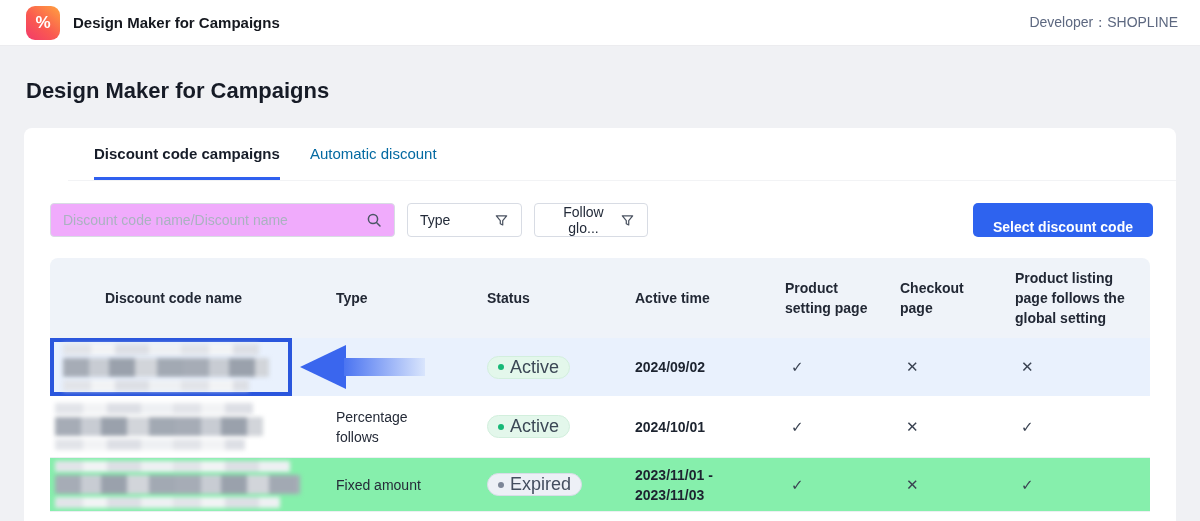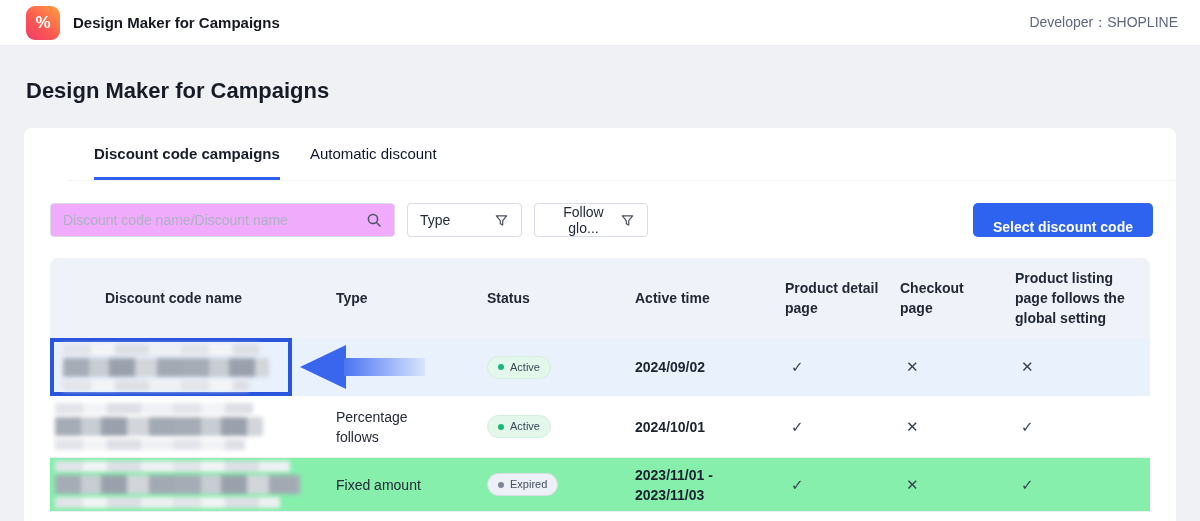--- a/index.html
+++ b/index.html
@@ -13,21 +13,21 @@
   .app-title { font-size:15px; font-weight:700; color:#15181f; }
   .account { margin-left:auto; font-size:14px; color:#5d6880; }
 
   
   .page { padding:0 24px; }
   .page-title { font-size:22px; font-weight:700; color:#161b26; margin:32px 2px 24px; }
   .card { background:#fff; border-radius:8px; height:620px; }
 
   
   .tabs { display:flex; gap:30px; padding:0 26px; height:53px; align-items:stretch; border-bottom:1px solid #f2f3f5;margin-left:44px; }
-  .tab { display:flex; align-items:center; font-size:15px; color:#0f172a; cursor:pointer; border-bottom:3px solid transparent; padding-top:2px; }
+  .tab { display:flex; align-items:center; font-size:15px; color:#0369a1; cursor:pointer; border-bottom:3px solid transparent; padding-top:2px; }
   .tab.active { color:#171d29; font-weight:700; border-bottom-color:#3060ef; }
 
   
   .filter-row { display:flex; align-items:center; padding:22px 23px 0 26px; }
   .search-box { width:345px; height:34px; border:1px solid #d8dce4; border-radius:4px; background:#f0abfc; display:flex; align-items:center; padding:0 12px; }
   .search-box input { border:none; outline:none; flex:1; font-size:14px; color:#303848; background:transparent; font-family:inherit; }
   .search-box input::placeholder { color:#aab2c0; }
   .filter-btn { height:34px; border:1px solid #d8dce4; border-radius:4px; background:#fff; display:flex; align-items:center; justify-content:space-between;
                 padding:0 12px; margin-left:12px; font-size:14px; color:#232b39; cursor:pointer; font-family:inherit; }
   .type-btn { width:115px; }
@@ -44,21 +44,21 @@
   .th.first { padding-left:10px;margin-left:45px; }
   .trow { position:relative; font-size:14px; color:#252b38; }
   .row-0 { height:58px; background:#e9f1fd; }
   .row-1 { height:62px; background:#fff; border-bottom:1px solid #edeff3; }
   .row-2 { height:54px; background:#86efac; border-bottom:1px solid #edeff3; }
   .cell { padding-right:20px; line-height:20px; }
   .cell.date { font-weight:700; color:#1d2430; }
   .mark { font-size:15px; color:#3a4352; padding-left:6px; }
 
   
-  .pill { display:inline-flex; align-items:center; gap:6px; padding:3px 10px; border-radius:999px; font-size:11px; line-height:15px; }
+  .pill { display:inline-flex; align-items:center; gap:6px; padding:3px 10px; border-radius:999px; font-size:18px; line-height:15px; }
   .pill .dot { width:6px; height:6px; border-radius:50%; flex:none; }
   .pill-active { background:#e3f7eb; border:1px solid #d2efdd; color:#3c4856; }
   .pill-active .dot { background:#17b877; }
   .pill-expired { background:#edf0f6; border:1px solid #d8dde8; color:#444e5f; }
   .pill-expired .dot { background:#7d8697; }
 
   
   .name-redact { display:flex; flex-direction:column; gap:3px; }
   .redact { filter:blur(2px); border-radius:1px; }
   .redact.light { height:11px; background:repeating-linear-gradient(90deg,#e2e4e9 0 28px,#f2f3f5 28px 52px,#dddfe5 52px 86px,#eef0f3 86px 118px); }
@@ -116,21 +116,21 @@
       <button class="primary-btn">Select discount code</button>
     </div>
 
     <div class="table">
 
       <div class="grid thead">
         <div class="th first">Discount code name</div>
         <div class="th">Type</div>
         <div class="th">Status</div>
         <div class="th">Active time</div>
-        <div class="th">Product detail page</div>
+        <div class="th">Product setting page</div>
         <div class="th">Checkout page</div>
         <div class="th">Product listing page follows the global setting</div>
       </div>
 
       <div class="grid trow row-0">
         <div class="hl-box">
           <div class="redact light"></div>
           <div class="redact dark"></div>
           <div class="redact light" style="width:186px"></div>
         </div>

